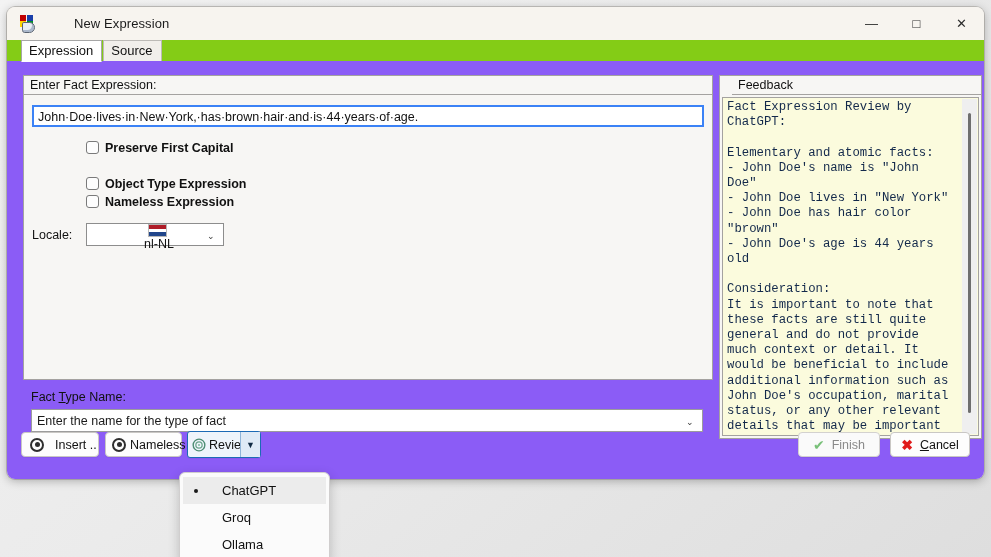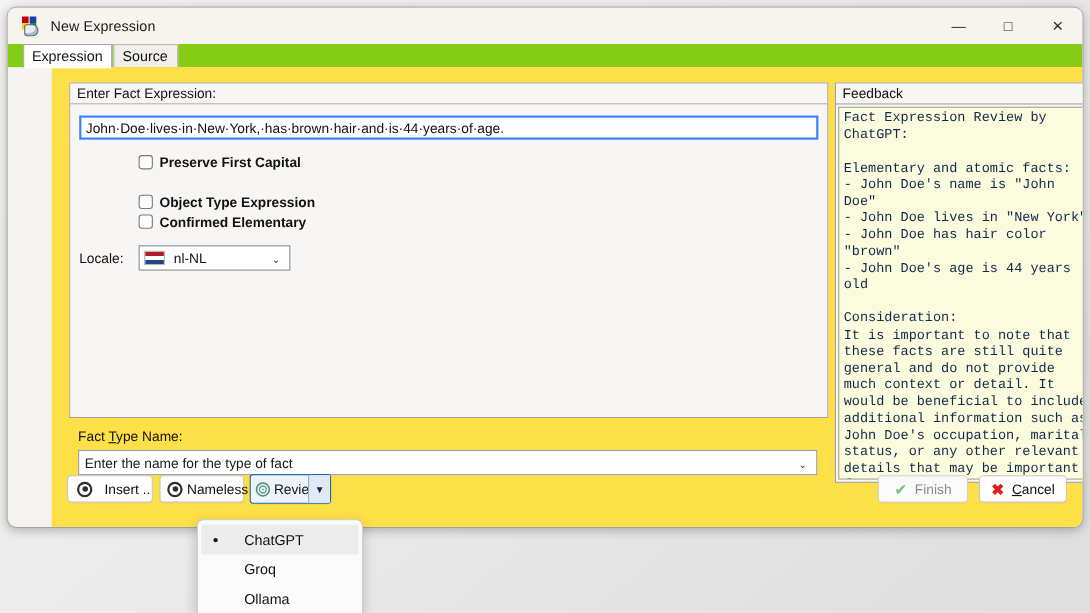--- a/index.html
+++ b/index.html
@@ -27,20 +27,21 @@
     overflow: hidden;
   }
 
   
   #titlebar {
     position: relative;
     height: 33px;
     background: #f7f4ef;
     display: flex;
     align-items: center;
+    gap: 28px;
   }
   #app-icon {
     margin-left: 12px;
     width: 17px;
     height: 17px;
     position: relative;
     flex: none;
   }
   #app-icon .sq { position: absolute; width: 6px; height: 6px; }
   #app-icon .s1 { left: 1px; top: 0px; background: #c00000; }
@@ -96,22 +97,21 @@
     border: 1px solid #bcbab6;
     border-bottom-color: #a6a6a6;
     margin-left: 1px;
   }
 
   
   #page {
     position: absolute;
     left: 0; right: 0;
     top: 54px; bottom: 0;
-    background: #fde047;
-    margin-left: 40px;
+    background: #8b5cf6;
   }
 
   
   .group {
     position: absolute;
     background: #f7f6f4;
     border: 1px solid #a4a2a0;
     box-sizing: border-box;
   }
   .group > .group-head {
@@ -124,21 +124,21 @@
     box-sizing: border-box;
   }
   .group > .group-body {
     position: absolute;
     left: 0; right: 0; top: 19px; bottom: 0;
     background: #f7f6f4;
   }
 
   #grp-expression { left: 16px; top: 14px; width: 690px; height: 305px; }
   #grp-facttype   { left: 16px; top: 326px; width: 690px; height: 52px; }
-  #grp-feedback   { left: 712px; top: 14px; width: 263px; height: 364px; }
+  #grp-feedback   { left: 712px; top: 14px; width: 263px; height: 364px; padding-left: 12px; }
 
   
   #expr-input {
     position: absolute;
     left: 8px; top: 10px;
     width: 672px; height: 22px;
     box-sizing: border-box;
     background: #ffffff;
     border: 2px solid #3b82f6;
     font-size: 12.5px;
@@ -178,21 +178,21 @@
     left: 8px; top: 128px;
     display: flex; align-items: center;
   }
   #locale-label { font-size: 12.5px; color: #111; width: 54px; }
   #locale-combo {
     position: relative;
     width: 138px; height: 23px;
     box-sizing: border-box;
     background: #ffffff;
     border: 1px solid #8d8d8d;
-    display: flex; align-items: center;
+    display: flex; align-items: center; flex-direction: column;
   }
   .flag-nl {
     width: 19px; height: 13px;
     margin-left: 4px;
     flex: none;
     border: 1px solid #b7b7b7;
     box-sizing: border-box;
     background: linear-gradient(to bottom,
       #ae1c28 0%, #ae1c28 33.3%,
       #ffffff 33.3%, #ffffff 66.6%,
@@ -415,21 +415,21 @@
         <div class="cb-row" style="top:44px">
           <div class="cbox"></div>
           <div class="cb-label">Preserve First Capital</div>
         </div>
         <div class="cb-row" style="top:80px">
           <div class="cbox"></div>
           <div class="cb-label">Object Type Expression</div>
         </div>
         <div class="cb-row" style="top:98px">
           <div class="cbox"></div>
-          <div class="cb-label">Confirmed Elementary</div>
+          <div class="cb-label">Nameless Expression</div>
         </div>
 
         <div id="locale-row">
           <div id="locale-label">Locale:</div>
           <div id="locale-combo">
             <div class="flag-nl"></div>
             <div id="locale-value">nl-NL</div>
             <div class="combo-arrow">⌄</div>
           </div>
         </div>

